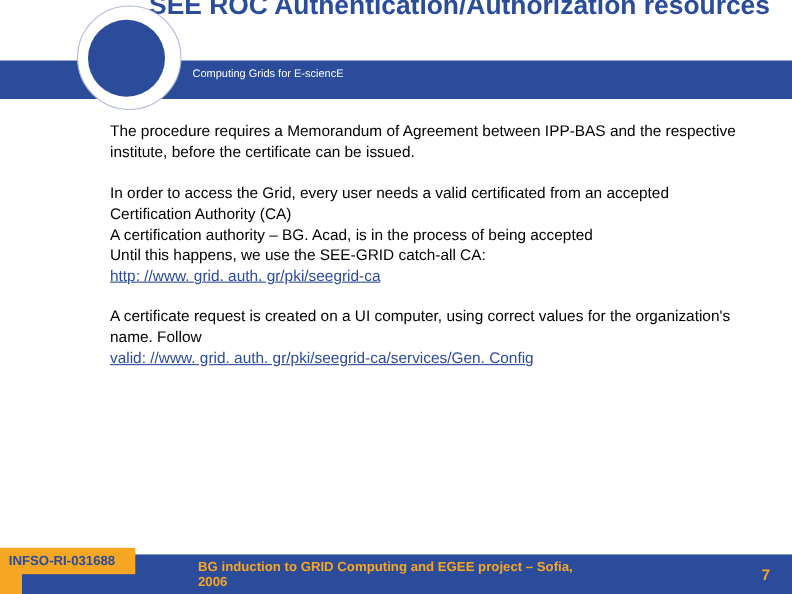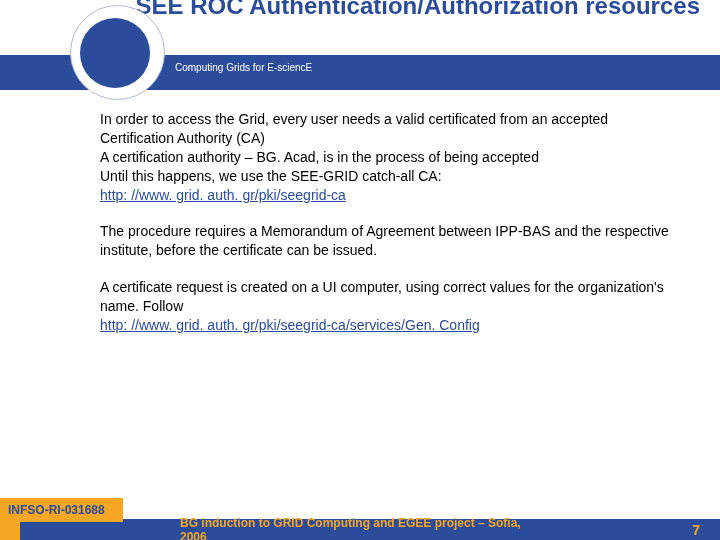--- a/index.html
+++ b/index.html
@@ -85,21 +85,21 @@
     color: #000;
     line-height: 1.35;
   }
   .content p { margin-bottom: 18px; }
   .content a { color: #2b4c9b; text-decoration: underline; }
   .footer {
     position: absolute;
     bottom: 0;
     left: 0;
     right: 0;
-    height: 21px;
+    height: 36px;
     background: #2b4c9b;
     display: flex;
     align-items: center;
     justify-content: space-between;
     padding: 0 20px;
     color: #fff;
     font-size: 12px;
   }
   .footer-left-chip {
     position: absolute;
@@ -141,30 +141,30 @@
 
 <div class="header">
   <div class="blue-strip"></div>
   <div class="logo-circle-outer"></div>
   <div class="logo-circle-inner"></div>
   <div class="tagline">Computing Grids for E-sciencE</div>
   <div class="header-title">SEE ROC Authentication/Authorization resources</div>
 </div>
 
 <div class="content">
+  <p>The procedure requires a Memorandum of Agreement between IPP-BAS and the respective institute, before the certificate can be issued.</p>
   <p>
     <span style="white-space: pre-line;">In order to access the Grid, every user needs a valid certificated from an accepted Certification Authority (CA)
 A certification authority – BG. Acad, is in the process of being accepted
 Until this happens, we use the SEE-GRID catch-all CA:</span><br>
     <a>http: //www. grid. auth. gr/pki/seegrid-ca</a>
   </p>
-  <p>The procedure requires a Memorandum of Agreement between IPP-BAS and the respective institute, before the certificate can be issued.</p>
   <p>
     <span>A certificate request is created on a UI computer, using correct values for the organization's name. Follow</span><br>
-    <a>http: //www. grid. auth. gr/pki/seegrid-ca/services/Gen. Config</a>
+    <a>valid: //www. grid. auth. gr/pki/seegrid-ca/services/Gen. Config</a>
   </p>
 </div>
 
 <div class="footer-left-chip">INFSO-RI-031688</div>
 <div class="footer">
   <div class="yellow-accent"></div>
   <div class="footer-center">BG induction to GRID Computing and EGEE project – Sofia, 2006</div>
   <div class="footer-right">7</div>
 </div>
 

